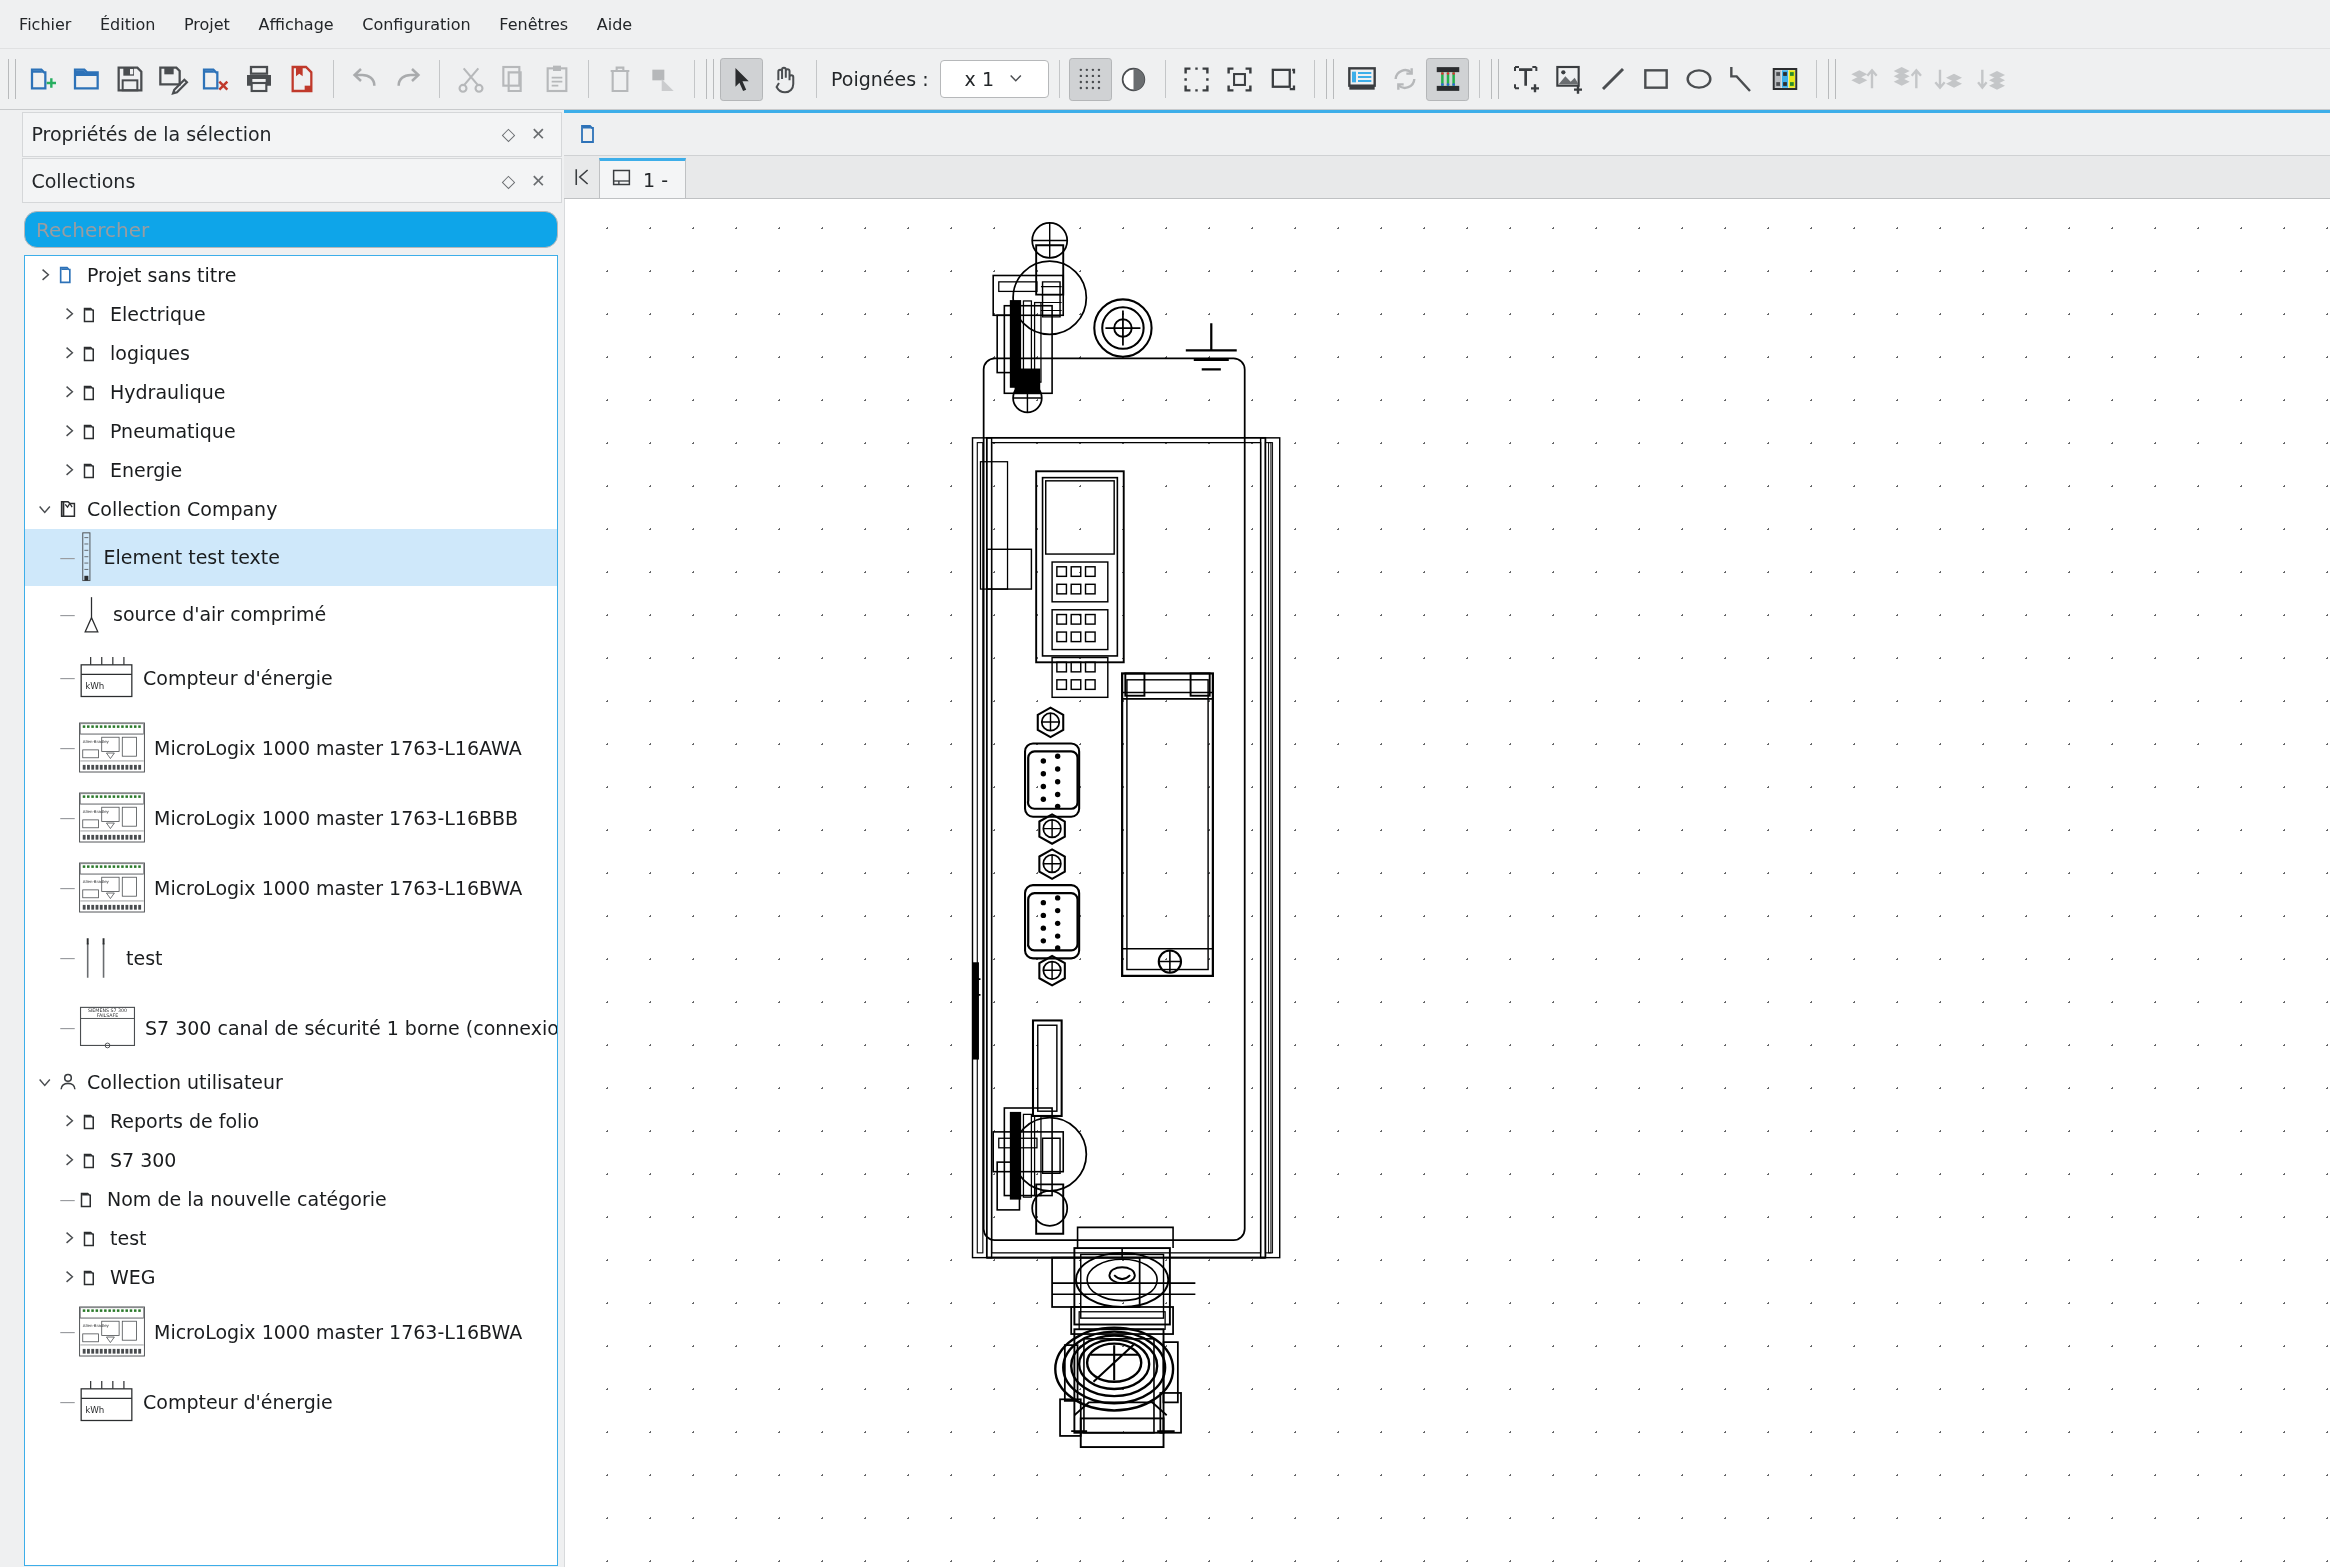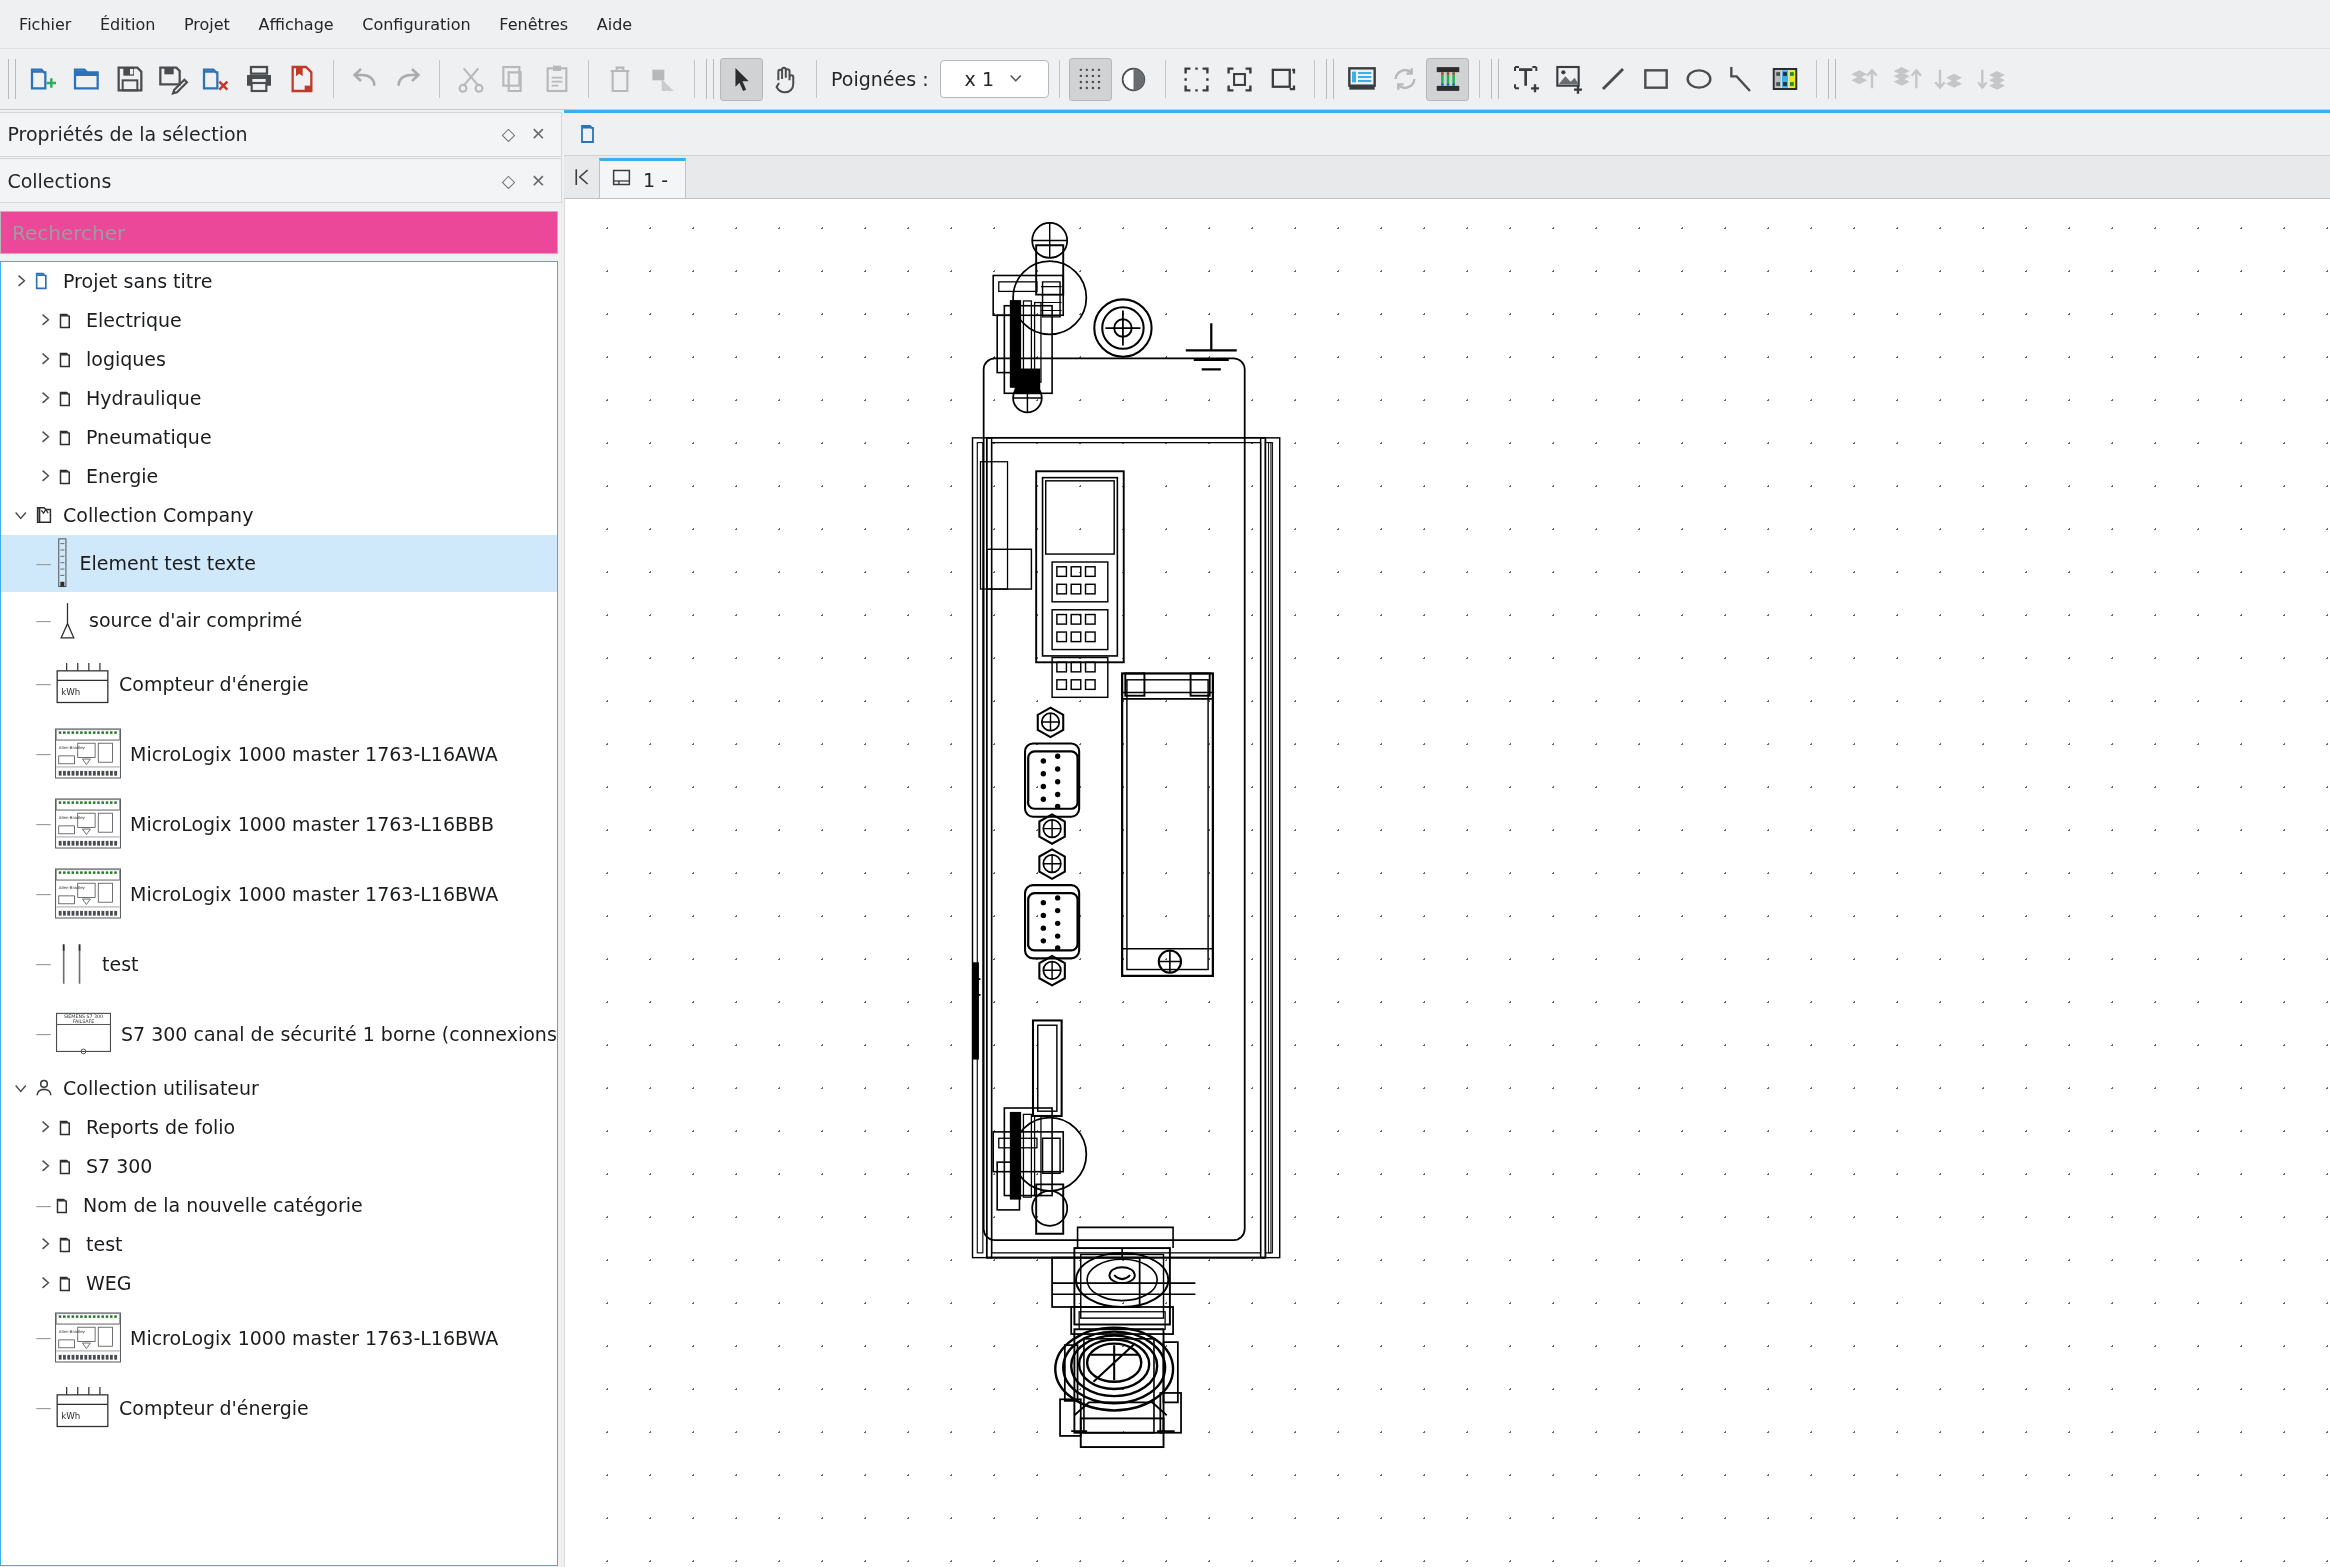--- a/index.html
+++ b/index.html
@@ -55,41 +55,41 @@
     display: flex; align-items: center; padding: 0 24px;
     font-size: 19px; color: #232629; gap: 12.7px; cursor: default;
   }
 
   
   .workspace { flex: 1 1 auto; display: flex; min-height: 0; }
 
   
   .left-col {
     width: 564px; flex: 0 0 564px; background: #eff0f1;
-    display: flex; flex-direction: column; min-height: 0;
+    display: flex; flex-direction: column; min-height: 0; padding-left: 24px;
   }
   .dock-title {
     height: 45px; flex: 0 0 45px;
     background: #f3f4f5; border: 0.8px solid #d5d7d9;
     display: flex; align-items: center; padding: 0 8px;
     margin: 1.6px 1.6px 0 -1.6px;
   }
   .dock-title .t {
     font-size: 19px; color: #232629; flex: 1 1 auto; white-space: nowrap;
   }
   .dock-btn {
     width: 30px; height: 30px; display: flex;
     align-items: center; justify-content: center;
     color: #6a6d70; font-size: 17.5px; cursor: default;
   }
 
   .search-wrap { padding: 8px 6.4px 6.4px 0; }
   .search-input {
-    width: 100%; height: 43px; background: #ec4899;
-    border: 0.8px solid #b6b8ba; border-radius: 0;
+    width: 100%; height: 37px; background: #0ea5e9;
+    border: 0.8px solid #b6b8ba; border-radius: 13px;
     padding: 0 11px; font-size: 20px; color: #232629;
     font-family: "DejaVu Sans", "Liberation Sans", sans-serif;
   }
   .search-input::placeholder { color: #9a9ca0; }
 
   .tree-outer {
     flex: 1 1 auto; min-height: 0; display: flex;
     padding-right: 6.4px; padding-bottom: 1.6px;
   }
   .tree {

